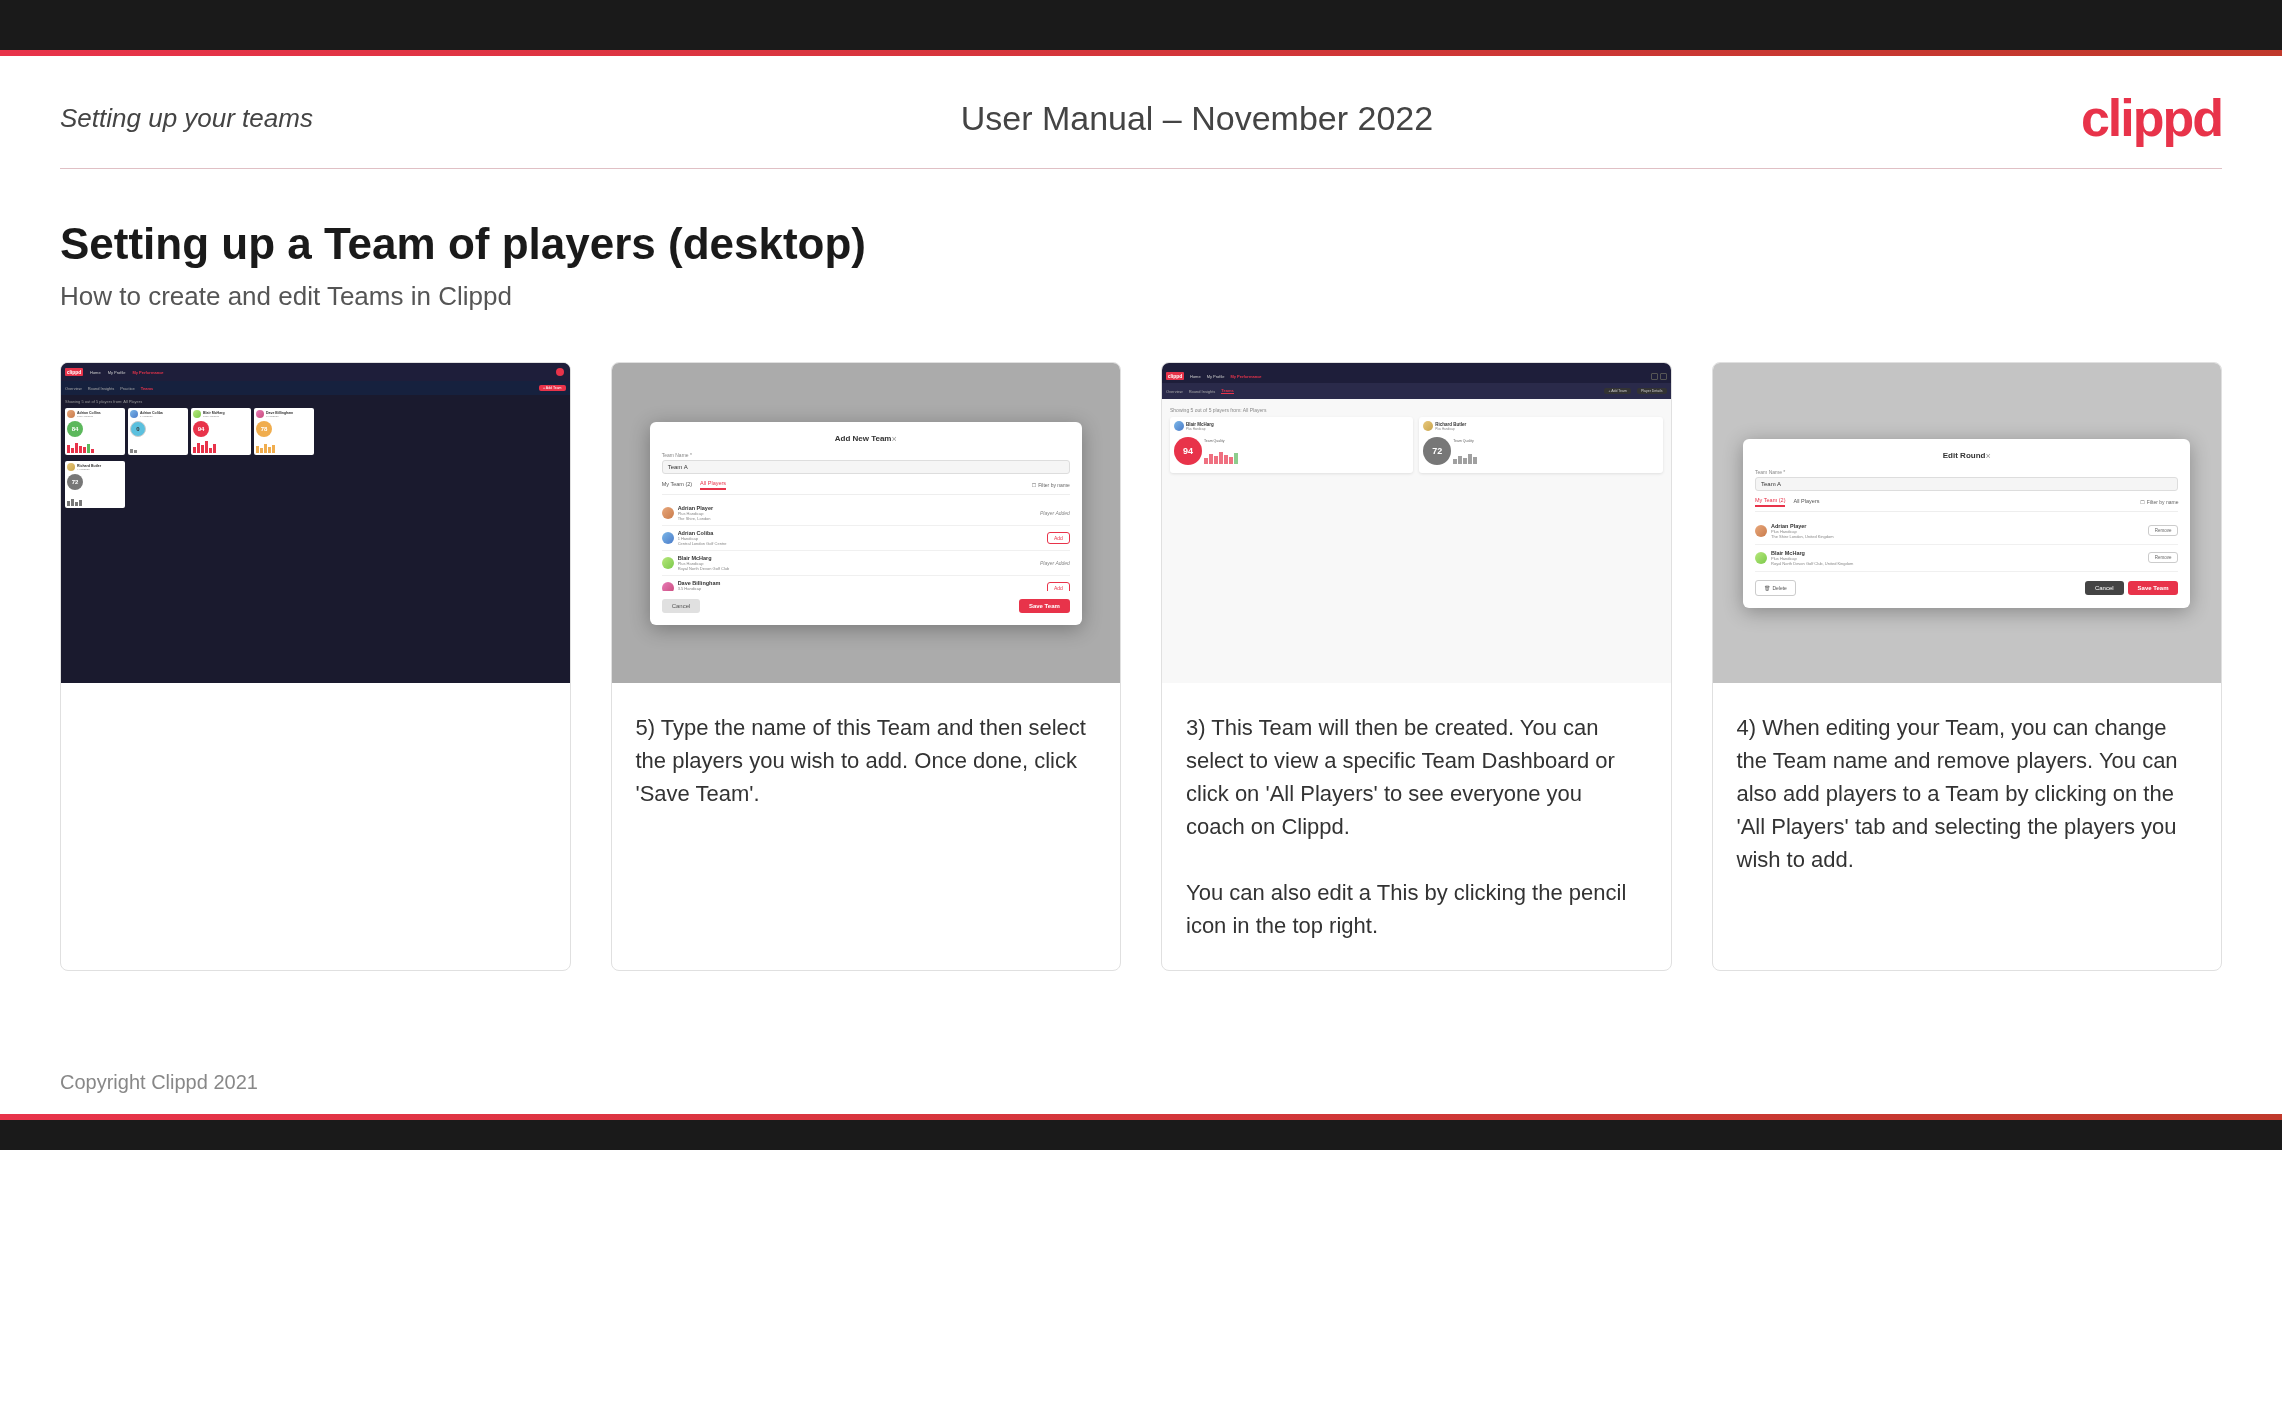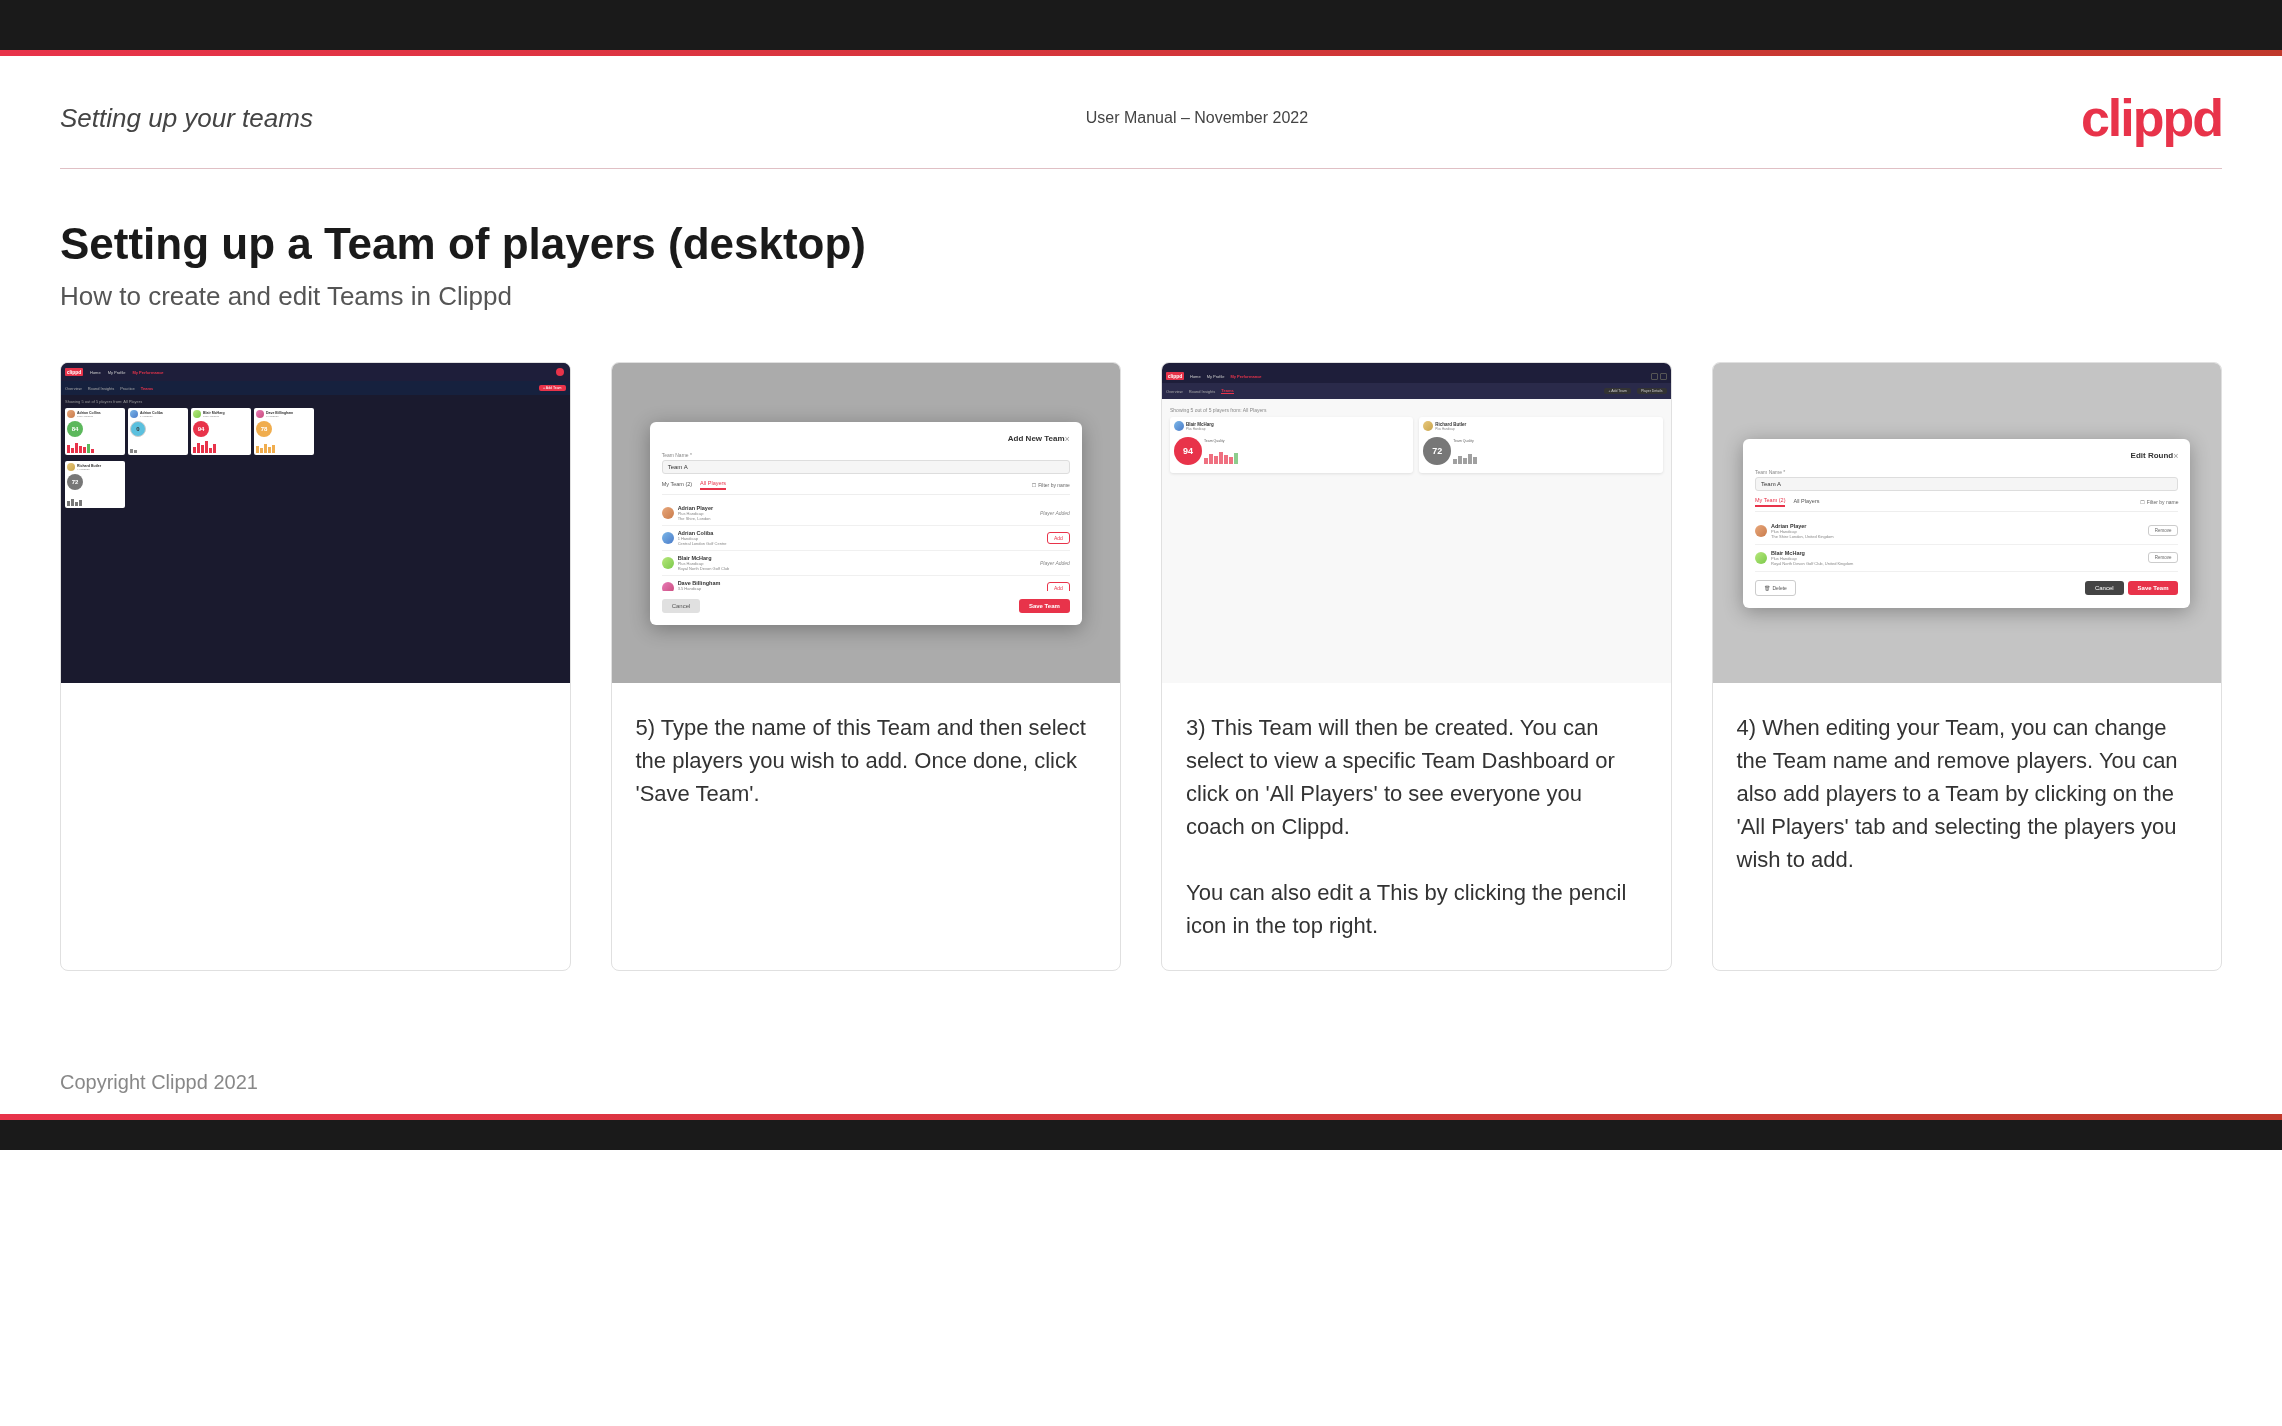--- a/index.html
+++ b/index.html
@@ -34,21 +34,21 @@
     }
 
     .header-left {
       font-size: 26px;
       color: #444;
       font-weight: 400;
       font-style: italic;
     }
 
     .header-center {
-      font-size: 16px;
+      font-size: 34px;
       color: #444;
       font-weight: 400;
     }
 
     .header-logo {
       font-size: 52px;
       font-weight: 700;
       color: #e8334a;
       letter-spacing: -2px;
     }
@@ -241,21 +241,21 @@
       border-radius: 6px;
       width: 85%;
       padding: 12px;
       font-size: 6px;
       color: #333;
       box-shadow: 0 4px 20px rgba(0,0,0,0.3);
     }
 
     .modal-header {
       display: flex;
-      justify-content: flex-end;
+      justify-content: center;
       align-items: center;
       margin-bottom: 8px;
     }
 
     .modal-title {
       font-size: 8px;
       font-weight: bold;
     }
 
     .modal-close {

